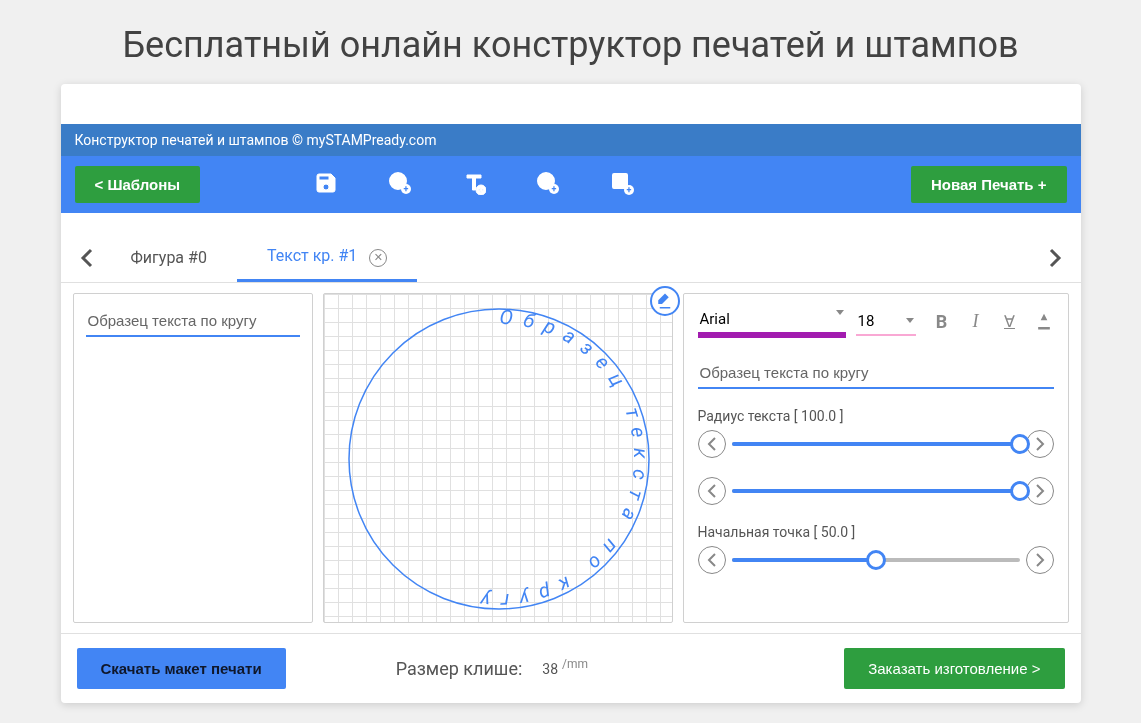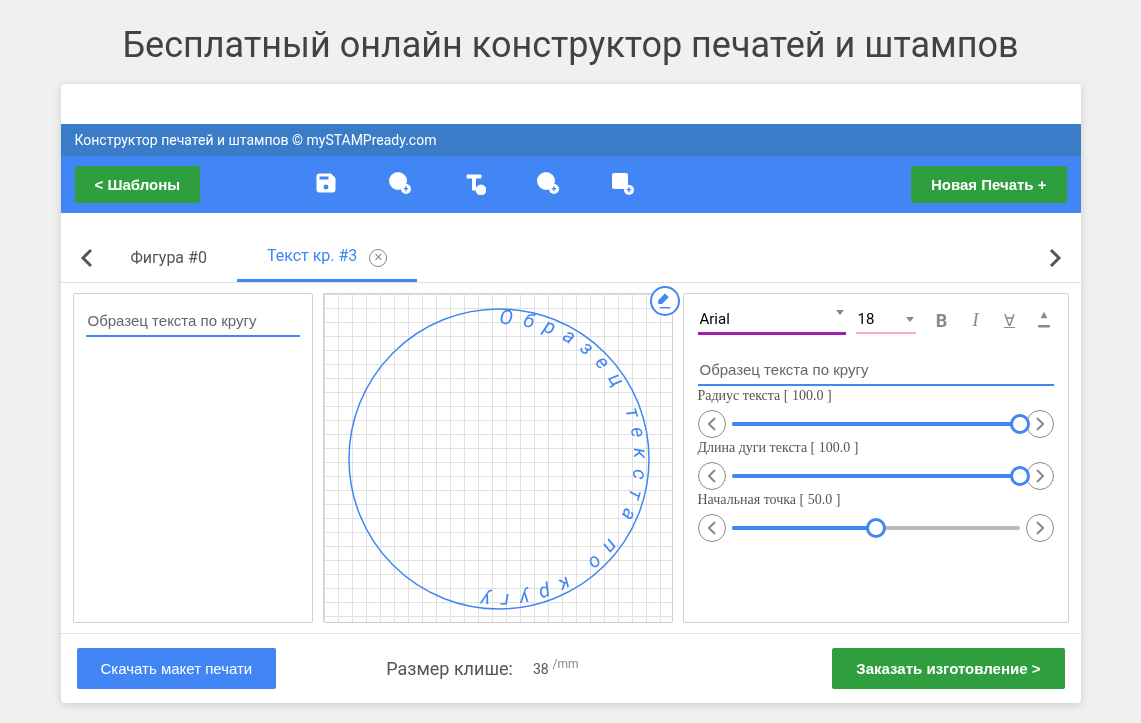--- a/index.html
+++ b/index.html
@@ -162,21 +162,21 @@
   display: flex;
   align-items: center;
   gap: 10px;
   margin-bottom: 20px;
 }
 .font-select {
   flex: 1;
   display: flex;
   align-items: flex-start;
   justify-content: space-between;
-  border-bottom: 3px solid #a21caf;
+  border-bottom: 6px solid #a21caf;
   padding: 4px 2px;
   font-size: 15px;
   cursor: pointer;
   gap: 24px;
 }
 .size-select {
   width: 60px;
   display: flex;
   align-items: center;
   justify-content: space-between;
@@ -199,22 +199,21 @@
 .txt-tool {
   width: 20px;
   height: 20px;
   cursor: pointer;
   color: #888;
   display: flex;
   align-items: center;
   justify-content: center;
 }
 .slider-group {
-  margin-top: 2px;
-  font-family: Liberation Serif, serif;
+  margin-top: 19px;
 }
 .slider-label {
   font-size: 14px;
   color: #555;
   margin-bottom: 6px;
 }
 .slider-row {
   display: flex;
   align-items: center;
   gap: 6px;
@@ -258,25 +257,25 @@
 }
 .footer {
   display: flex;
   align-items: center;
   padding: 14px 16px;
   border-top: 1px solid #e0e0e0;
   gap: 20px;
 }
 .btn-blue {
   background: #4285f4;
-  color: #ffffff;
+  color: #0f172a;
   border: none;
   padding: 12px 24px;
   font-size: 15px;
-  font-weight: 400;
+  font-weight: 700;
   cursor: pointer;
   border-radius: 2px;
 }
 .size-label {
   font-size: 18px;
   color: #555;
   margin-left: 90px;
 }
 .size-val {
   font-size: 14px;
@@ -287,21 +286,21 @@
   color: #888;
   vertical-align: super;
 }
 .btn-order {
   margin-left: auto;
   background: #2e9e3f;
   color: #fff;
   border: none;
   padding: 12px 24px;
   font-size: 15px;
-  font-weight: 700;
+  font-weight: 400;
   cursor: pointer;
   border-radius: 2px;
 }
 </style>
 </head>
 <body>
 
 <h1 class="page-title">Бесплатный онлайн конструктор печатей и штампов</h1>
 
 <div class="app">
@@ -355,21 +354,21 @@
   </div>
 
   <div class="tabs">
     <div class="chev">
       <svg width="14" height="20" viewBox="0 0 14 20">
           <path d="M11 2 L3 10 L11 18" fill="none" stroke="#555" stroke-width="3"></path>
         </svg>
     </div>
     <div class="tab">Фигура #0</div>
     <div class="tab active">
-      <span>Текст кр. #3</span>
+      <span>Текст кр. #1</span>
       <span class="tab-close">✕</span>
     </div>
     <div class="spacer"></div>
     <div class="chev">
       <svg width="14" height="20" viewBox="0 0 14 20">
           <path d="M3 2 L11 10 L3 18" fill="none" stroke="#555" stroke-width="3"></path>
         </svg>
     </div>
   </div>
 
@@ -435,21 +434,20 @@
           </div>
           <div class="slider-btn">
             <svg width="10" height="14">
                 <path d="M2 1 L8 7 L2 13" fill="none" stroke="#888" stroke-width="2"></path>
               </svg>
           </div>
         </div>
       </div>
 
       <div class="slider-group">
-        <div class="slider-label">Длина дуги текста [ 100.0 ]</div>
         <div class="slider-row">
           <div class="slider-btn">
             <svg width="10" height="14">
                 <path d="M8 1 L2 7 L8 13" fill="none" stroke="#888" stroke-width="2"></path>
               </svg>
           </div>
           <div class="slider-track">
             <div class="slider-fill" style="width:100%"></div>
             <div class="slider-thumb" style="left:100%"></div>
           </div>

